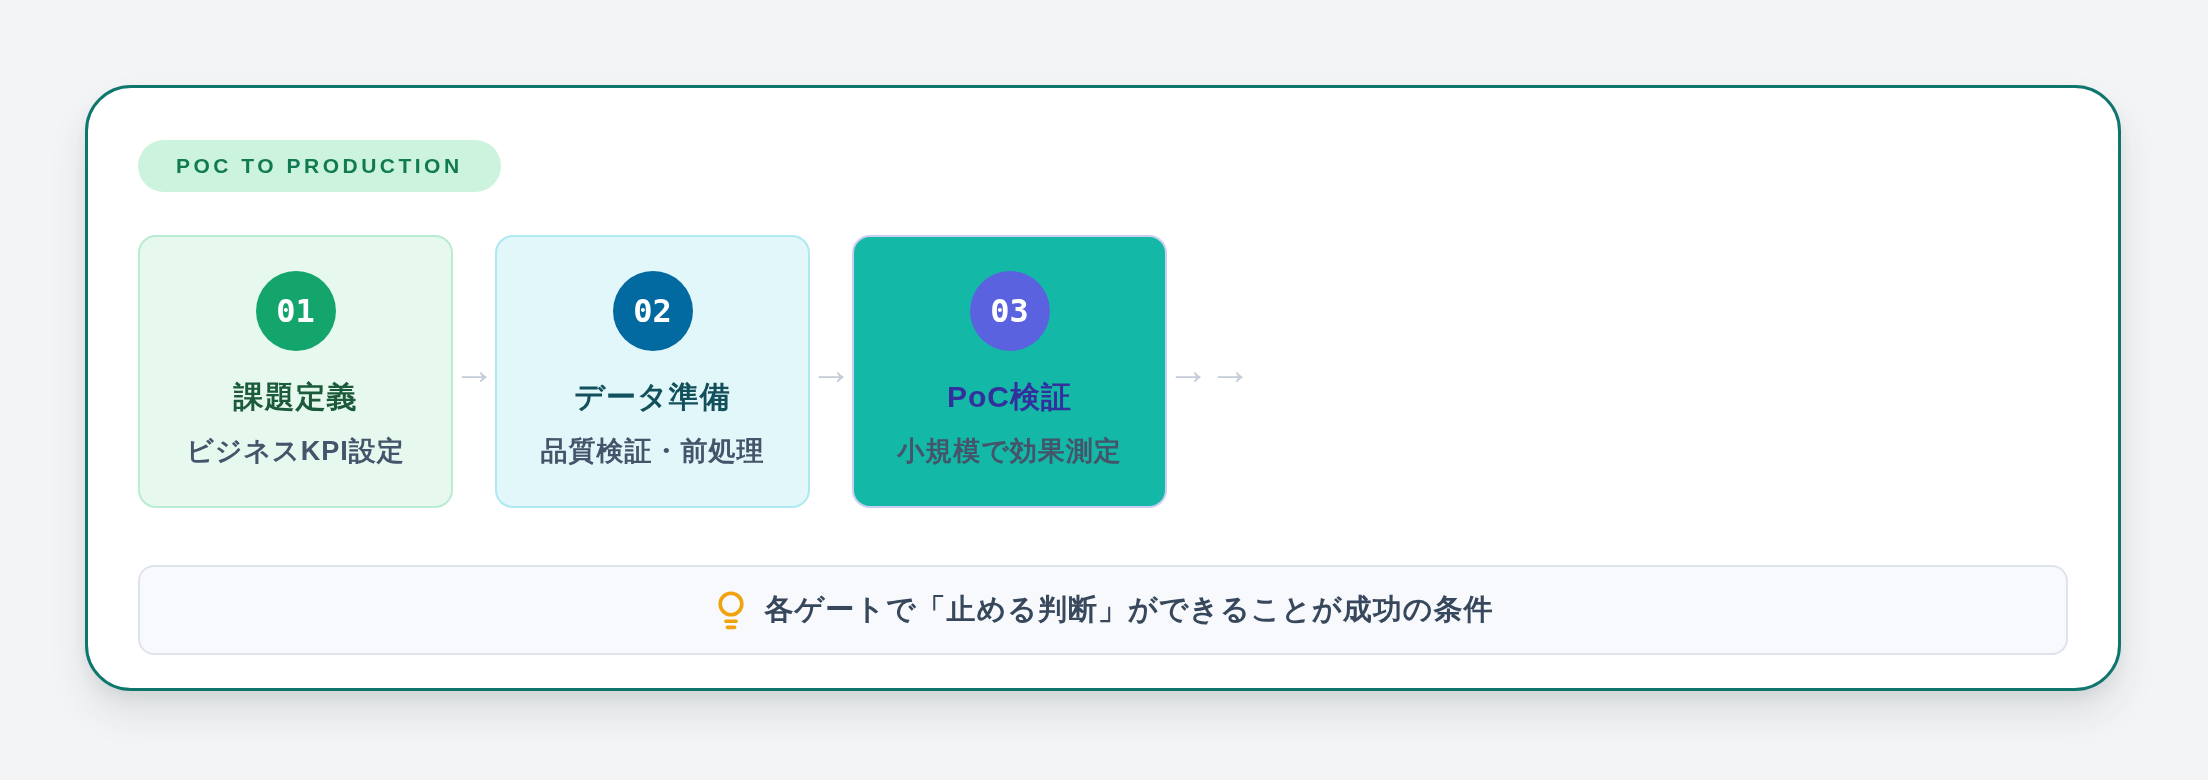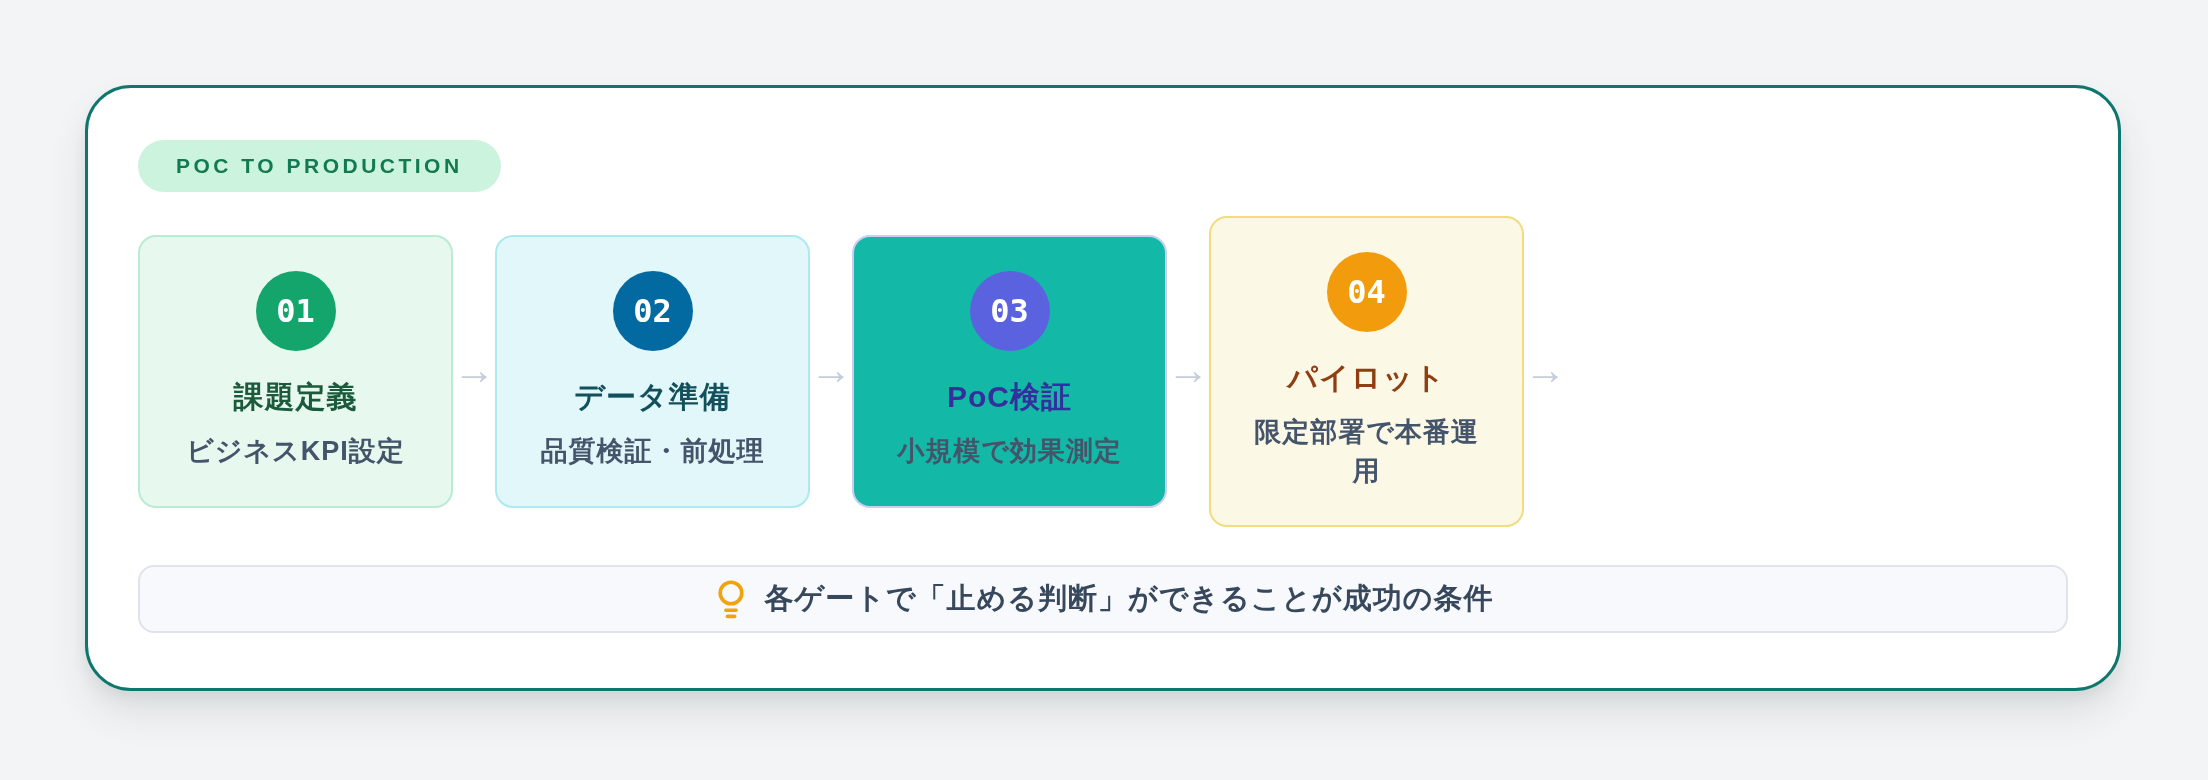--- a/index.html
+++ b/index.html
@@ -72,21 +72,21 @@
   }
   .arrow {
     font-size: 42px;
     color: #c5cdd9;
     flex: 0 0 auto;
     padding-bottom: 4px;
     user-select: none;
   }
   .note-bar {
     margin-top: 41px;
-    height: 68px;
+    height: 90px;
     background: #f7f9fc;
     border: 2px solid #dfe3ec;
     border-radius: 16px;
     display: flex;
     align-items: center;
     justify-content: center;
     gap: 16px;
   }
   .note-text {
     font-size: 29px;
@@ -122,25 +122,20 @@
     <div class="arrow" style="color: rgb(197, 205, 217);">→</div>
 
     <div class="step-card" style="background: #14b8a6; border-color: rgb(201, 206, 242);">
       <div class="circle" style="background: rgb(91, 98, 224);">03</div>
       <div class="step-title title" style="color: rgb(51, 48, 158);">PoC検証</div>
       <div class="step-subtitle">小規模で効果測定</div>
     </div>
 
     <div class="arrow" style="color: rgb(197, 205, 217);">→</div>
 
-    <div class="step-card" style="background: rgb(252, 248, 230); border-color: rgb(242, 220, 126);">
-      <div class="circle" style="background: rgb(242, 155, 13);">04</div>
-      <div class="step-title title" style="color: rgb(143, 62, 18);">パイロット</div>
-      <div class="step-subtitle">限定部署で本番運用</div>
-    </div>
 
     <div class="arrow" style="color: rgb(197, 205, 217);">→</div>
 
 
   </div>
 
   <div class="note-bar">
     <svg class="bulb" viewBox="0 0 24 28" fill="none" xmlns="http://www.w3.org/2000/svg">
       <circle cx="12" cy="10" r="7.2" stroke="#f0a30f" stroke-width="2.4"></circle>
       <line x1="8.6" y1="21.5" x2="15.4" y2="21.5" stroke="#f0a30f" stroke-width="2.4" stroke-linecap="round"></line>

